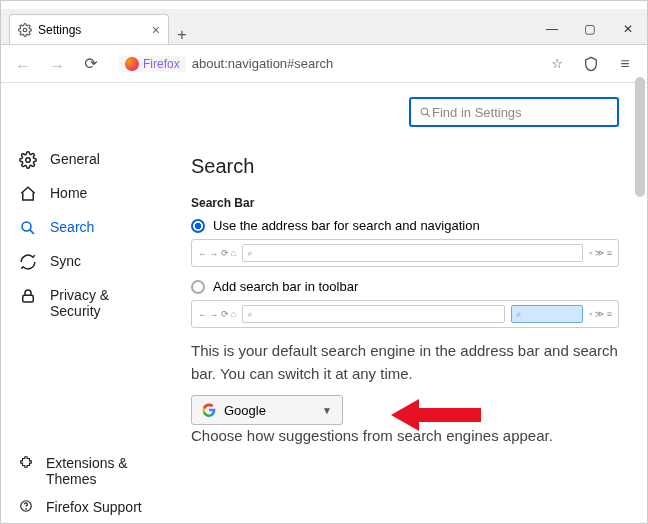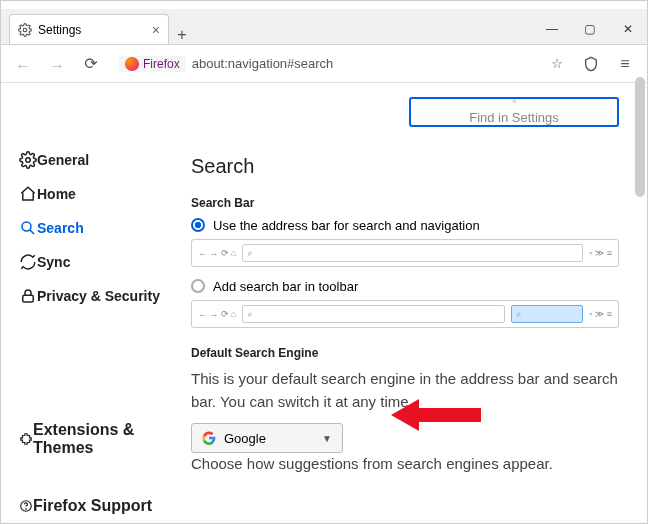--- a/index.html
+++ b/index.html
@@ -11,41 +11,41 @@
 .tab .close { margin-left: auto; font-size: 14px; color: #666; cursor: pointer; }
 .newtab { width: 26px; text-align: center; font-size: 16px; color: #555; cursor: pointer; }
 .winctrls { margin-left: auto; display: flex; }
 .winctrls div { width: 38px; height: 30px; display: flex; align-items: center; justify-content: center; font-size: 12px; color: #333; cursor: pointer; }
 
 
 .toolbar { height: 38px; display: flex; align-items: center; padding: 0 8px; gap: 6px; border-bottom: 1px solid #e0e0e0; }
 .tbtn { width: 28px; height: 28px; display: flex; align-items: center; justify-content: center; color: #555; border-radius: 4px; }
 .tbtn.disabled { color: #bbb; }
 .urlbar { flex: 1; height: 28px; display: flex; align-items: center; gap: 6px; padding: 0 8px; border-radius: 4px; font-size: 13px; color: #555; }
-.ff-badge { background: #f5f5f5; border-radius: 3px; padding: 1px 6px; display: flex; align-items: center; gap: 4px; font-size: 12px; color: #701a75; }
+.ff-badge { background: #f5f5f5; border-radius: 3px; padding: 1px 6px; display: flex; align-items: center; gap: 4px; font-size: 12px; color: #8b5cf6; }
 .ff-logo { width: 14px; height: 14px; border-radius: 50%; background: radial-gradient(circle at 30% 30%, #ff9500, #e31587); }
 
 
 .content { display: flex; height: calc(100% - 74px); }
 .sidebar { width: 180px; padding: 60px 0 0 0; display: flex; flex-direction: column; }
-.side-item { display: flex; align-items: center; gap: 0; padding: 8px 18px; font-size: 14px; color: #222; cursor: pointer; font-weight: bold; }
+.side-item { display: flex; gap: 13px; padding: 8px 18px; font-size: 14px; color: #222; cursor: pointer; }
 .side-item.active { color: #0060df; }
 .side-item svg { width: 18px; height: 18px; flex-shrink: 0; }
 .side-bottom { margin-top: auto; padding-bottom: 10px; }
-.side-bottom .side-item { font-size: 16px; padding: 6px 18px; margin-top: 28px; }
+.side-bottom .side-item { font-size: 14px; padding: 6px 18px; }
 .side-bottom .side-item svg { width: 14px; height: 14px; }
 
 .main { flex: 1; padding: 20px 28px 20px 10px; overflow-y: auto; position: relative; }
-.find-box { position: absolute; top: 14px; right: 28px; width: 210px; height: 30px; border: 2px solid #0060df; border-radius: 3px; display: flex; align-items: center; padding: 0 8px; gap: 6px; font-size: 13px; color: #888; flex-direction: column; }
+.find-box { position: absolute; top: 14px; right: 28px; width: 210px; height: 30px; border: 2px solid #0060df; border-radius: 3px; display: flex; align-items: center; padding: 0 8px; font-size: 13px; color: #888; }
 
 h1 { font-size: 20px; font-weight: 500; margin: 52px 0 18px 0; color: #222; }
 h2 { font-size: 12px; font-weight: 600; margin: 10px 0 8px 0; color: #222; }
 .desc { font-size: 15px; color: #444; line-height: 1.5; margin-bottom: 10px; }
 
-.radio-row { display: flex; align-items: flex-start; gap: 8px; font-size: 13px; margin: 4px 0 6px 0; }
+.radio-row { display: flex; align-items: center; gap: 8px; font-size: 13px; margin: 4px 0 6px 0; }
 .radio { width: 14px; height: 14px; border-radius: 50%; border: 2px solid #aaa; flex-shrink: 0; }
 .radio.checked { border-color: #0060df; background: radial-gradient(circle, #0060df 0 45%, #fff 50% 100%); }
 
 .bar-preview { border: 1px solid #ccc; border-radius: 3px; height: 28px; margin: 4px 0 12px 0; display: flex; align-items: center; padding: 0 6px; gap: 6px; font-size: 10px; color: #888; }
 .bar-preview .urlbox { flex: 1; border: 1px solid #ccc; height: 18px; border-radius: 2px; display: flex; align-items: center; padding: 0 4px; }
 .bar-preview .searchbox { width: 72px; border: 1px solid #ccc; height: 18px; border-radius: 2px; display: flex; align-items: center; padding: 0 4px; }
 .bar-preview .searchbox.hl { background: #cfe8ff; border-color: #6aa8e8; }
 .mini-icon { font-size: 9px; }
 
 .select { width: 152px; height: 30px; border: 1px solid #bbb; background: #f5f5f5; border-radius: 3px; display: flex; align-items: center; padding: 0 10px; gap: 8px; font-size: 13px; cursor: pointer; }
@@ -185,21 +185,20 @@
       <span class="mini-icon">← → ⟳ ⌂</span>
       <div class="urlbox">
           <span class="mini-icon">⌕</span>
         </div>
       <div class="searchbox hl">
           <span class="mini-icon">⌕</span>
         </div>
       <span class="mini-icon">▫ ≫ ≡</span>
     </div>
 
-    <h2 style="margin-top:18px">Default Search Engine</h2>
     <p class="desc">This is your default search engine in the address bar and search bar. You can switch it at any time.</p>
     <div class="select">
       <svg class="g-logo" viewBox="0 0 24 24">
           <path fill="#4285F4" d="M23 12.2c0-.8-.1-1.5-.2-2.2H12v4.3h6.2c-.3 1.4-1.1 2.6-2.3 3.4v2.8h3.7c2.2-2 3.4-5 3.4-8.3z"></path>
           <path fill="#34A853" d="M12 24c3.1 0 5.7-1 7.6-2.8l-3.7-2.8c-1 .7-2.3 1.1-3.9 1.1-3 0-5.5-2-6.4-4.7H1.8v2.9C3.7 21.3 7.5 24 12 24z"></path>
           <path fill="#FBBC05" d="M5.6 14.8c-.2-.7-.4-1.4-.4-2.2s.1-1.5.4-2.2V7.5H1.8C1 9 .6 10.7.6 12.6s.4 3.6 1.2 5.1l3.8-2.9z"></path>
           <path fill="#EA4335" d="M12 5.4c1.7 0 3.2.6 4.4 1.7l3.3-3.3C17.7 1.9 15.1.8 12 .8 7.5.8 3.7 3.5 1.8 7.5l3.8 2.9c.9-2.7 3.4-5 6.4-5z"></path>
         </svg>
       <span>Google</span>
       <span class="chev">▼</span>

